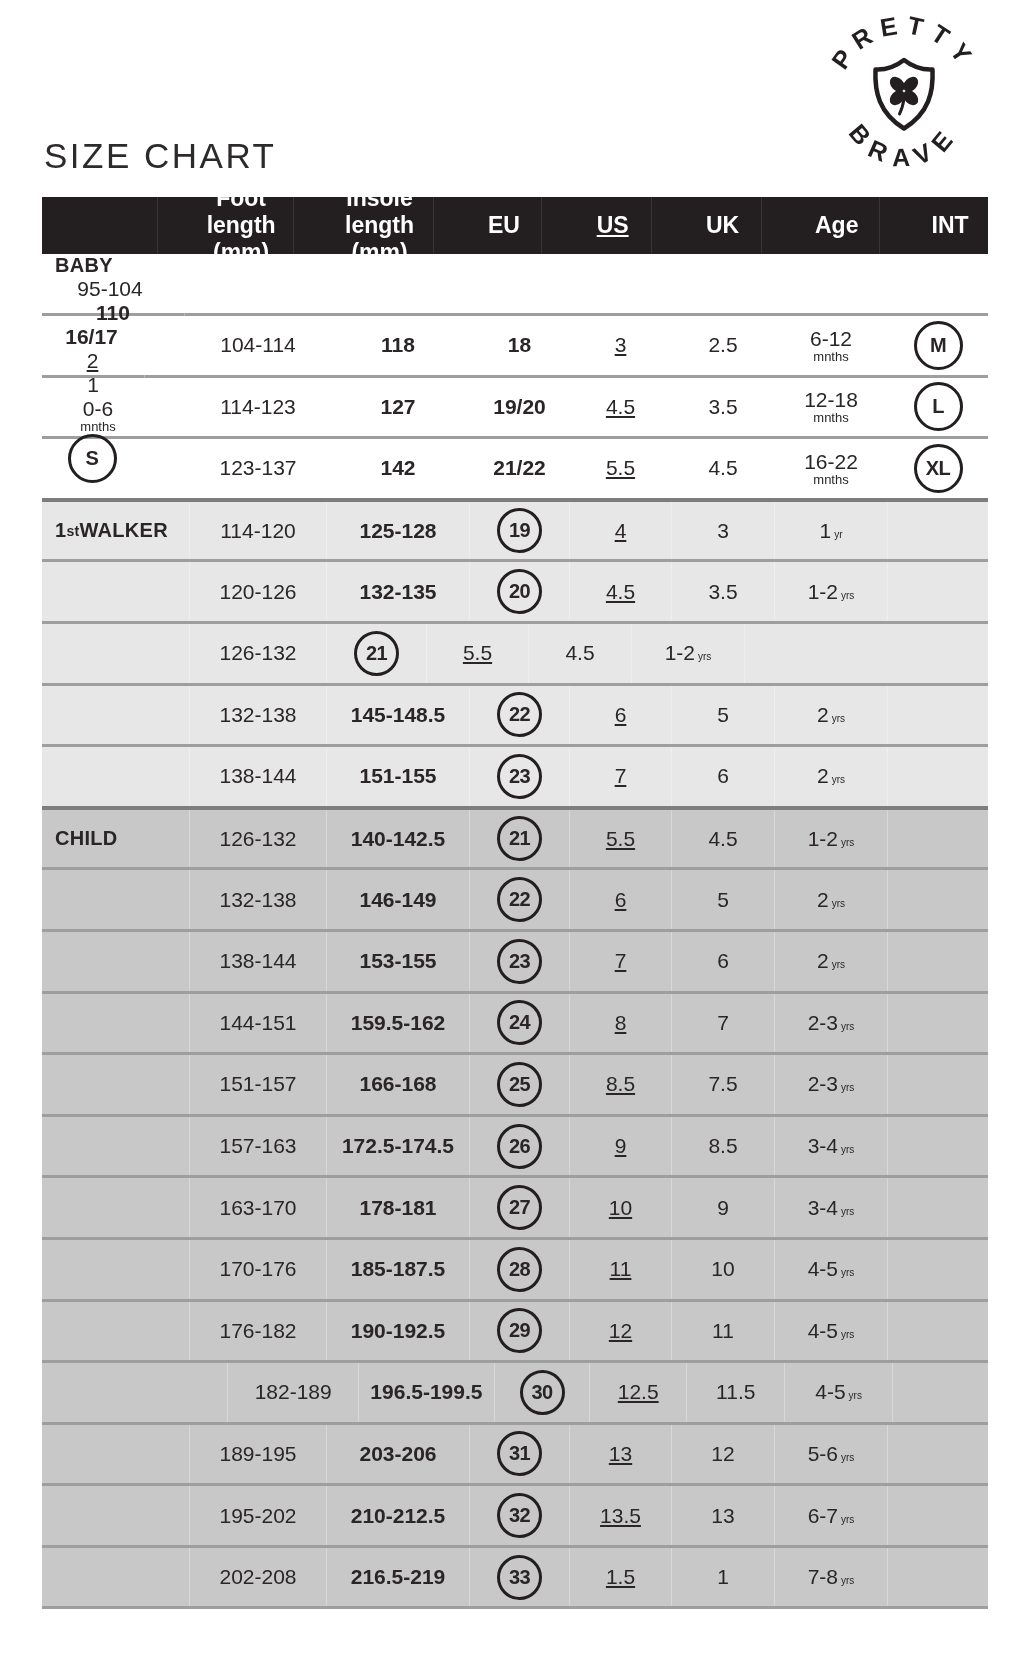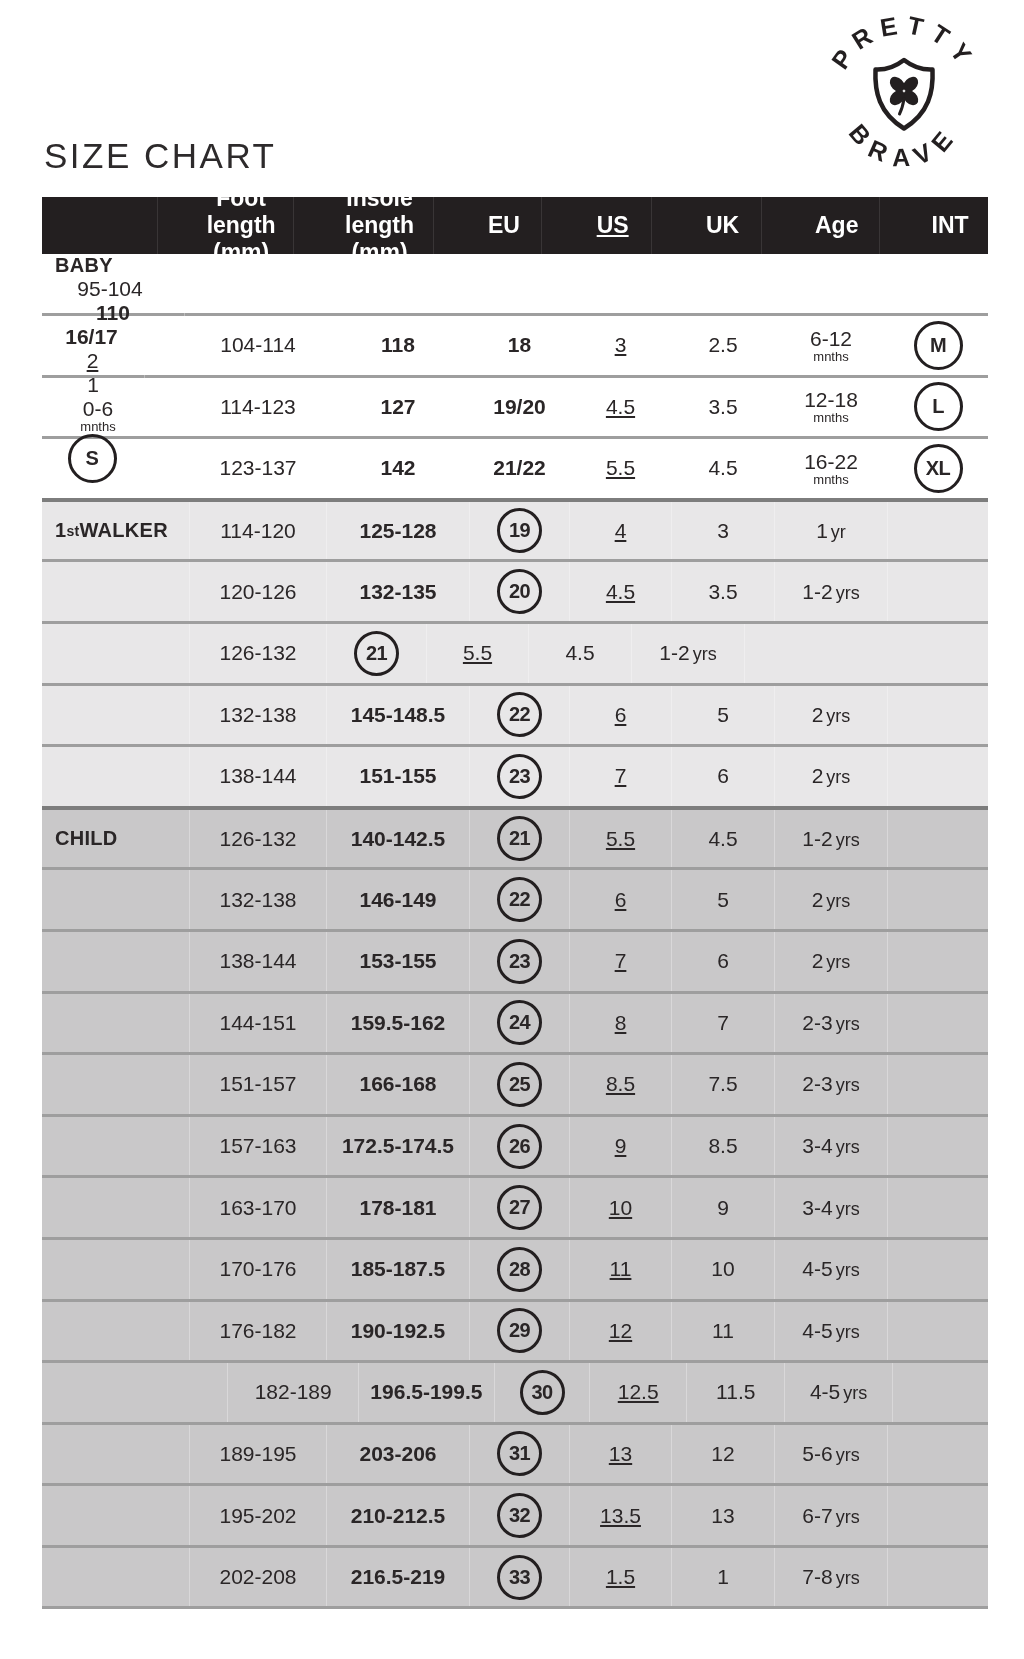--- a/index.html
+++ b/index.html
@@ -64,21 +64,21 @@
   .circle{
     width:45px;height:45px;border:3px solid #231f20;border-radius:50%;
     display:flex;align-items:center;justify-content:center;
     font-weight:bold;font-size:20px;box-sizing:border-box;background:transparent;
     letter-spacing:-0.5px;
   }
   .circle.int{width:49px;height:49px;font-size:20px;}
   .age-stack{display:flex;flex-direction:column;align-items:center;line-height:1.1;}
   .age-stack .sfx{font-size:13px;}
   .age-inline{display:flex;align-items:baseline;}
-  .age-inline .sfx{font-size:18px;margin-left:3px;}
+  .age-inline .sfx{font-size:10px;margin-left:3px;}
 </style>
 </head>
 <body style="--header-bg: #231f20; --header-text: #ffffff; --row-divider: #9e9e9e; --section-divider: #7d7d7d; --text: #2a2627;">
 
 <div class="page">
 
   <svg class="logo" viewBox="0 0 170 180" aria-hidden="true">
     <defs>
       <path id="arcTop" d="M 21 88 A 64 64 0 1 1 149 88" fill="none"></path>
       <path id="arcBottom" d="M 23 94 A 62 62 0 0 0 147 94" fill="none"></path>

